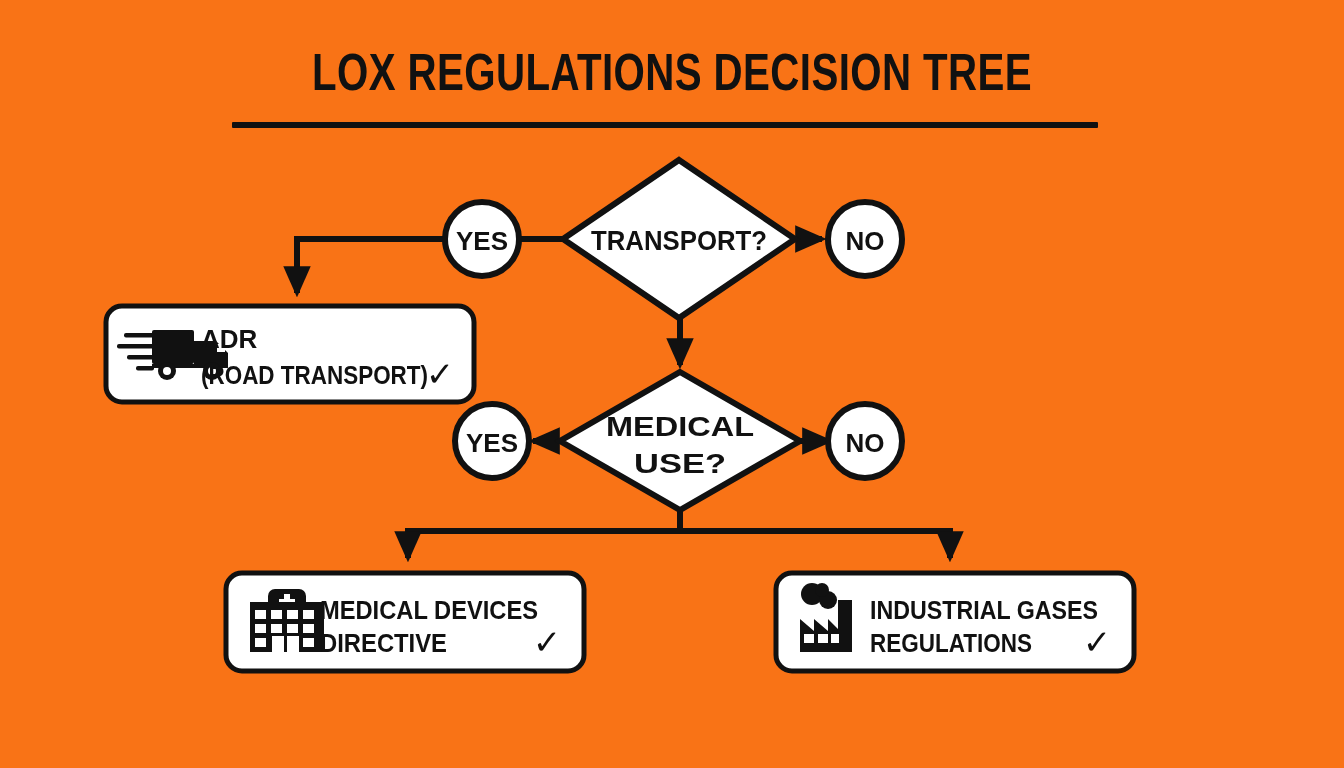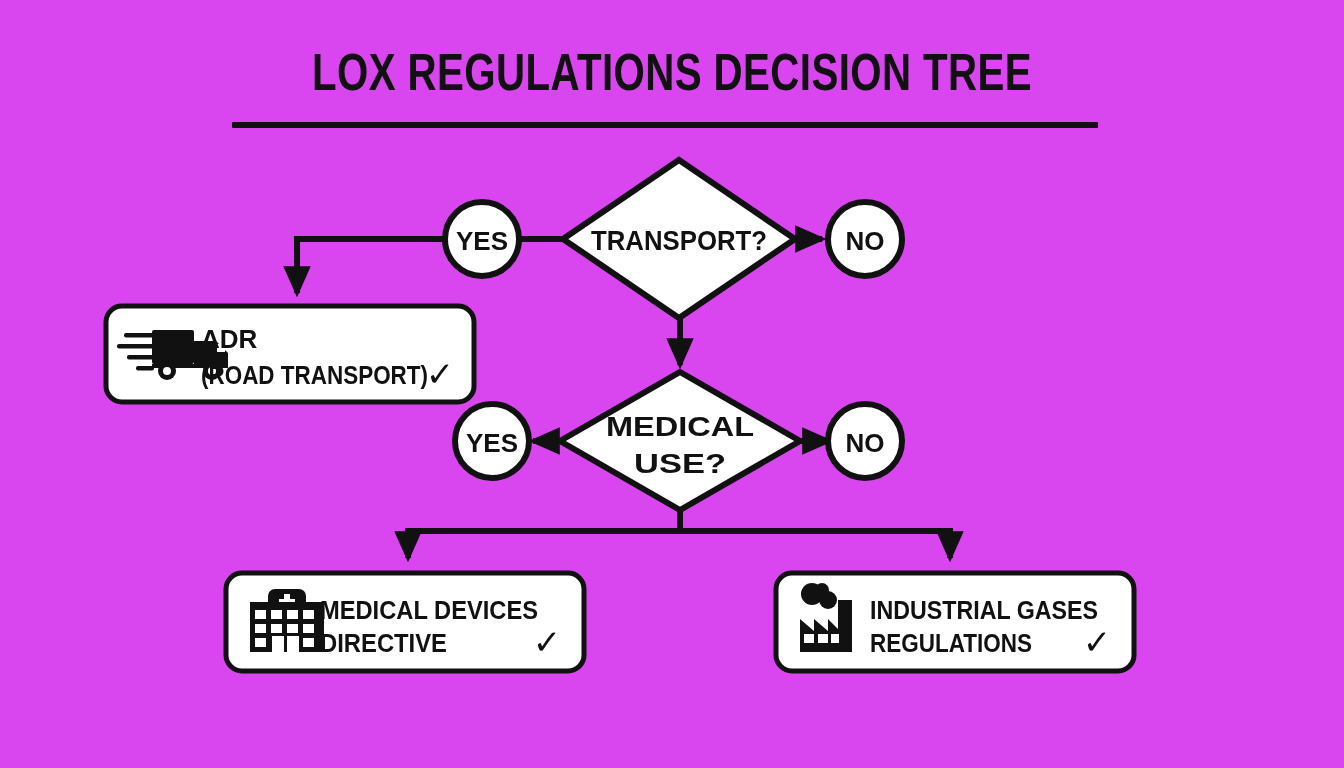--- a/index.html
+++ b/index.html
@@ -34,21 +34,21 @@
     letter-spacing: 0.5px;
   }
   .node-text {
     font-family: "Liberation Sans", sans-serif;
     font-weight: 700;
   }
 </style>
 </head>
 <body>
 
-<div id="canvas" style="background: #d946ef;">
+<div id="canvas" style="background: #f97316;">
 
   <svg id="diagram-svg" viewBox="0 0 1344 768" xmlns="http://www.w3.org/2000/svg">
 
     <defs>
       <marker id="arrow" viewBox="0 0 10 10" refX="8.6" refY="5" markerWidth="5.2" markerHeight="5.2" orient="auto-start-reverse">
         <path d="M 0 0.6 L 10 5 L 0 9.4 z" fill="#111111"></path>
       </marker>
     </defs>
 
     <text class="ttl" x="672" y="90" text-anchor="middle" font-size="52" fill="#111111" textLength="720" lengthAdjust="spacingAndGlyphs">LOX REGULATIONS DECISION TREE</text>

